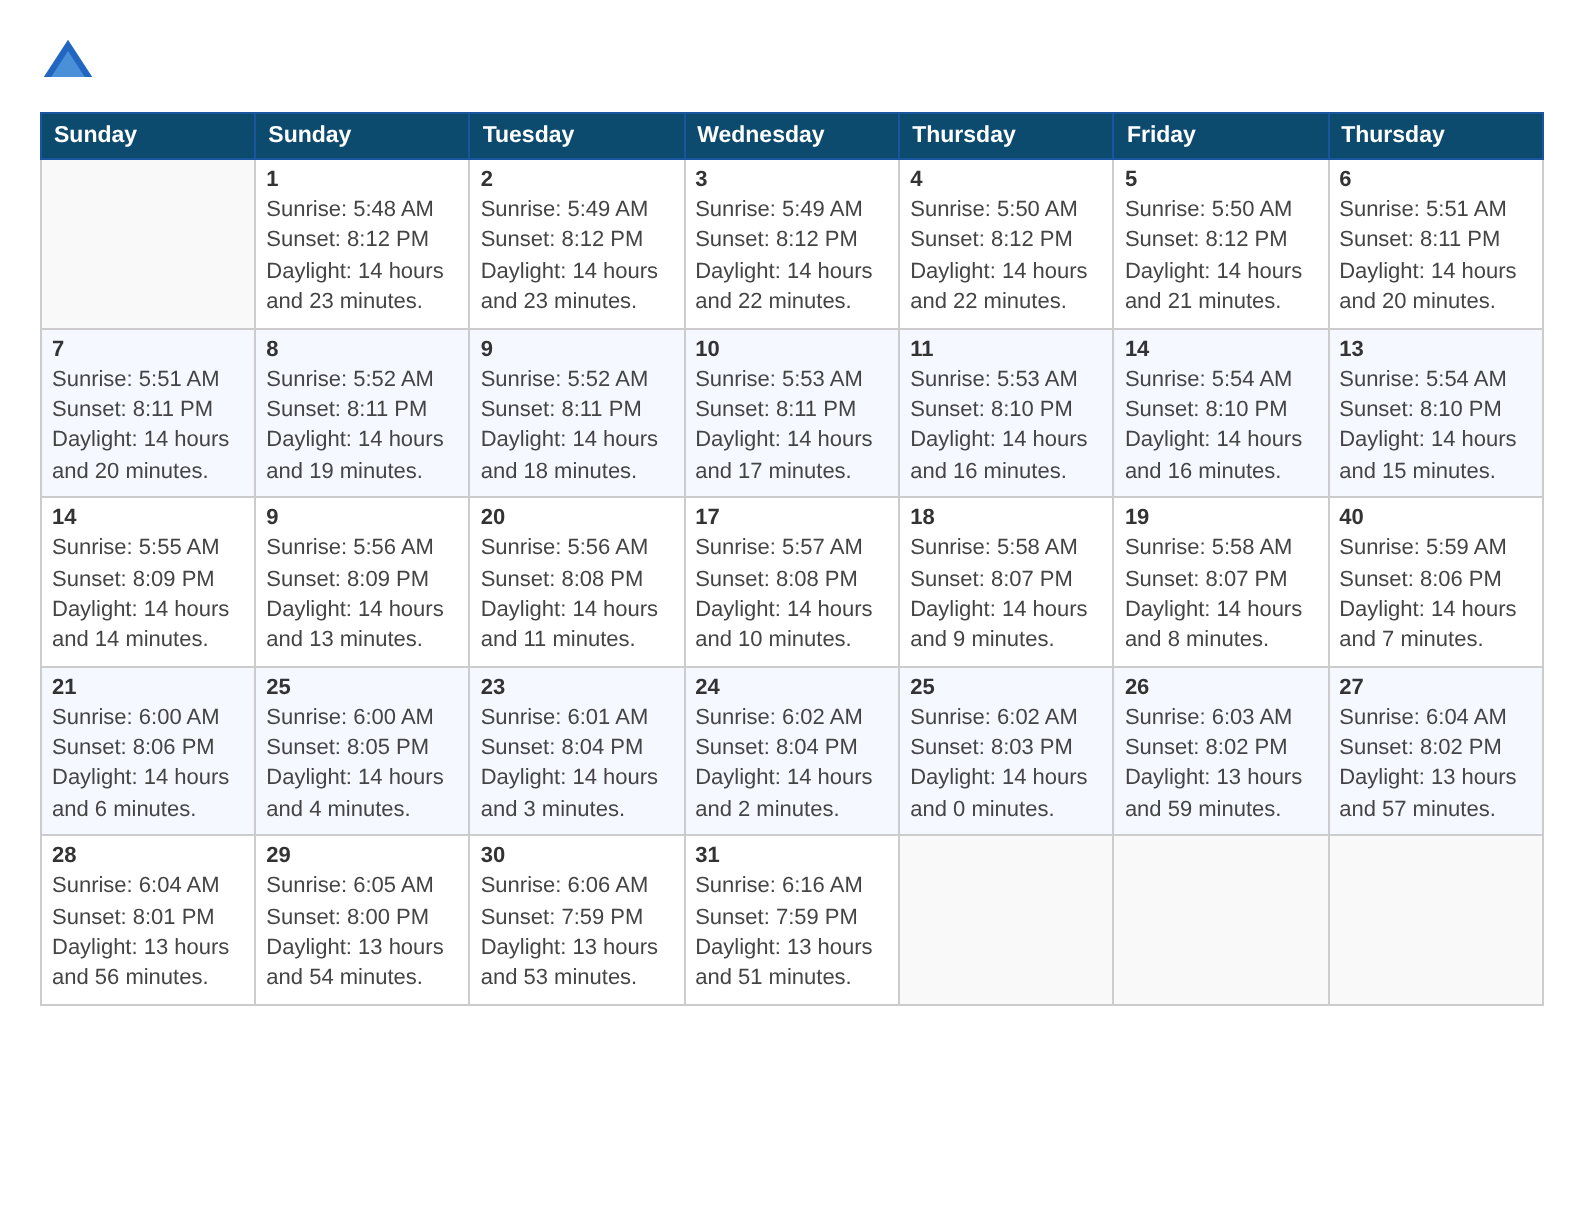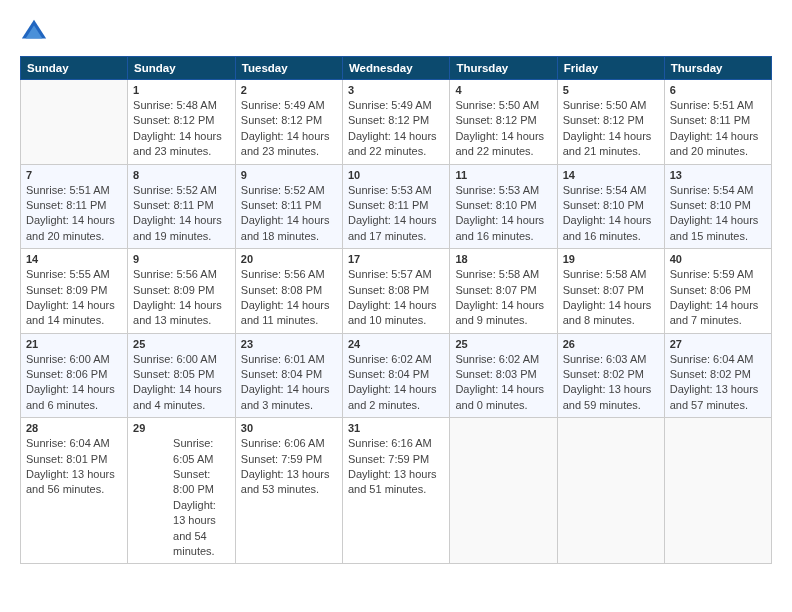--- a/index.html
+++ b/index.html
@@ -336,21 +336,21 @@
         <tr>
           <td>
             <span class="day-number">28</span>
             <div class="day-info" style="white-space: pre-line;">Sunrise: 6:04 AM
 Sunset: 8:01 PM
 Daylight: 13 hours
 and 56 minutes.</div>
           </td>
           <td>
             <span class="day-number">29</span>
-            <div class="day-info" style="white-space: pre-line; margin-left: 40px;">Sunrise: 6:05 AM
+            <div class="day-info" style="white-space: pre-line;">Sunrise: 6:05 AM
 Sunset: 8:00 PM
 Daylight: 13 hours
 and 54 minutes.</div>
           </td>
           <td>
             <span class="day-number">30</span>
             <div class="day-info" style="white-space: pre-line;">Sunrise: 6:06 AM
 Sunset: 7:59 PM
 Daylight: 13 hours
 and 53 minutes.</div>

